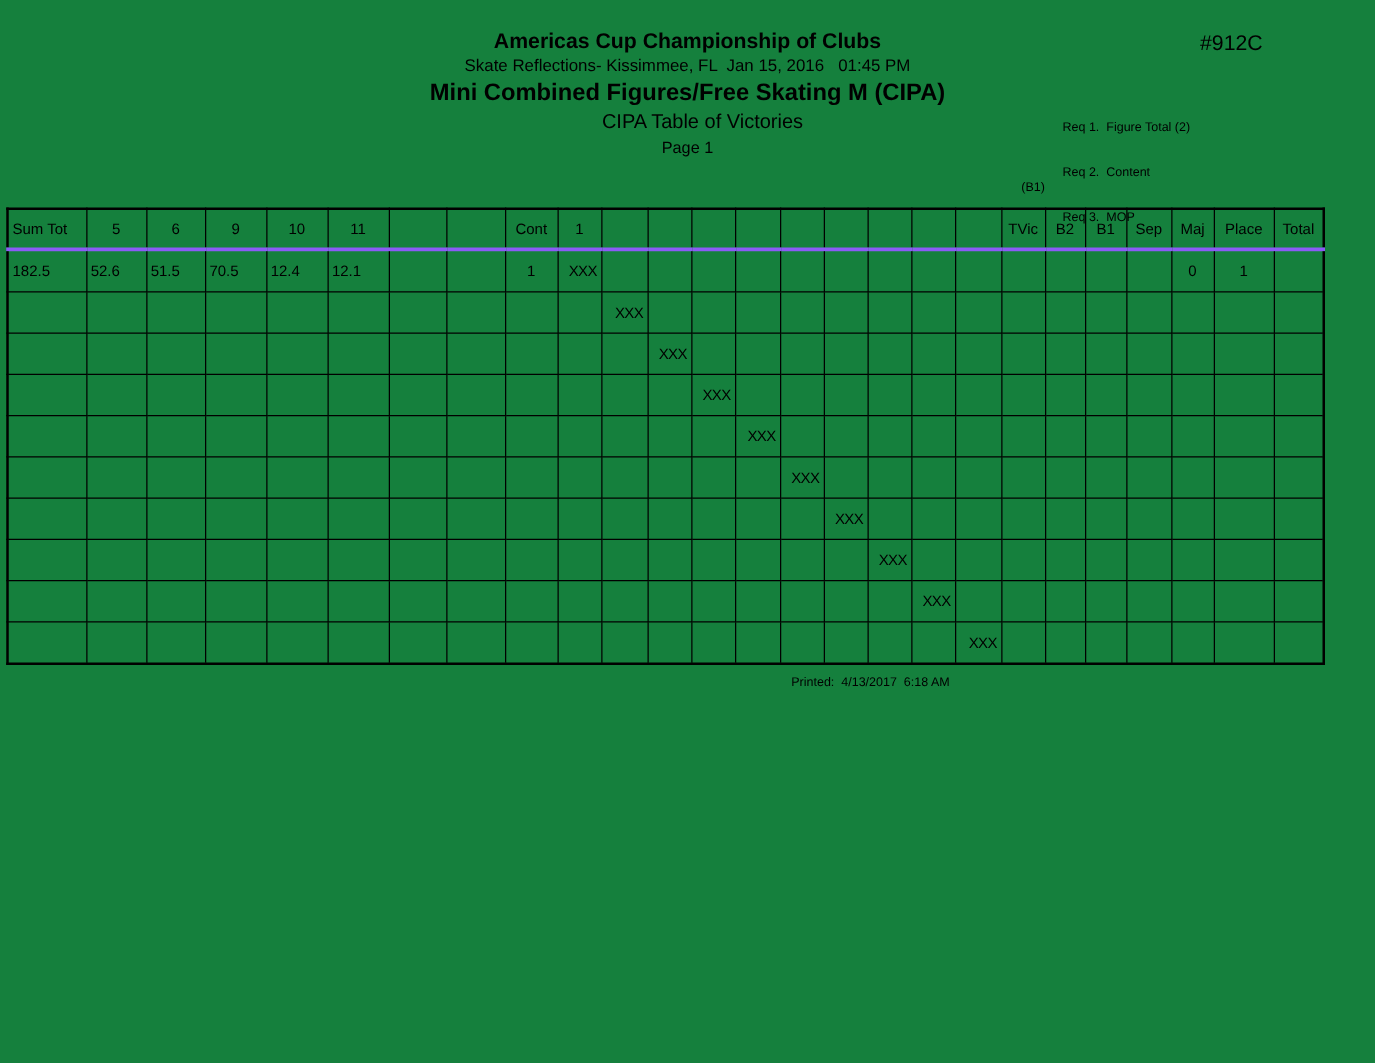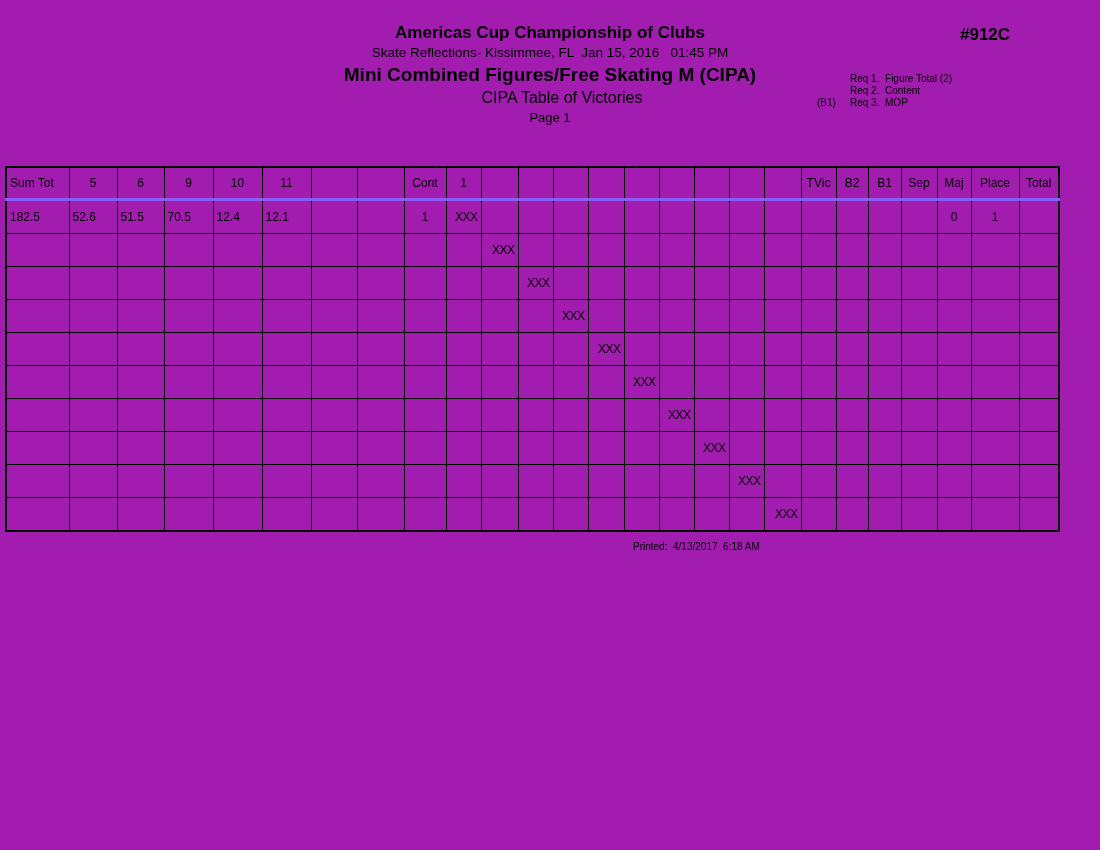--- a/index.html
+++ b/index.html
@@ -1,20 +1,20 @@
 <!DOCTYPE html>
 <html><head>
 <meta charset="utf-8">
 <style>
   html, body { margin: 0; padding: 0; background: #ffffff; }
   .page {
     position: relative;
     width: 1100px;
     height: 850px;
-    background: #a21caf;
+    background: #15803d;
     color: #000000;
     font-family: "Liberation Sans", sans-serif;
     overflow: hidden;
   }
   .header-center {
     position: absolute;
     top: 22px;
     left: 0;
     width: 1100px;
     text-align: center;
@@ -22,32 +22,32 @@
   .title       { font-size: 17px; font-weight: bold; line-height: 21px; white-space: pre; }
   .venue       { font-size: 13.5px; line-height: 19px; white-space: pre; }
   .event       { font-size: 19px; font-weight: bold; line-height: 25px; white-space: pre; }
   .report      { font-size: 16px; line-height: 21px; white-space: pre; padding-left: 24px; }
   .page-label  { font-size: 13px; line-height: 19px; white-space: pre; }
   .event-number {
     position: absolute;
     top: 25px;
     left: 960px;
     font-size: 17px;
-    font-weight: bold;
+    font-weight: normal;
   }
   .req-block {
     position: absolute;
     top: 73px;
     left: 817px;
     font-size: 10px;
     line-height: 12px;
   }
   .req-row { display: flex; }
   .req-prefix { width: 33px; white-space: pre; }
-  .req-label  { white-space: pre; }
+  .req-label  { white-space: pre; margin-top: 24px; }
   table.tov {
     position: absolute;
     left: 5px;
     top: 166px;
     border-collapse: collapse;
     table-layout: fixed;
     border: 2px solid #000000;
   }
   .tov th, .tov td {
     border: 1px solid #000000;

